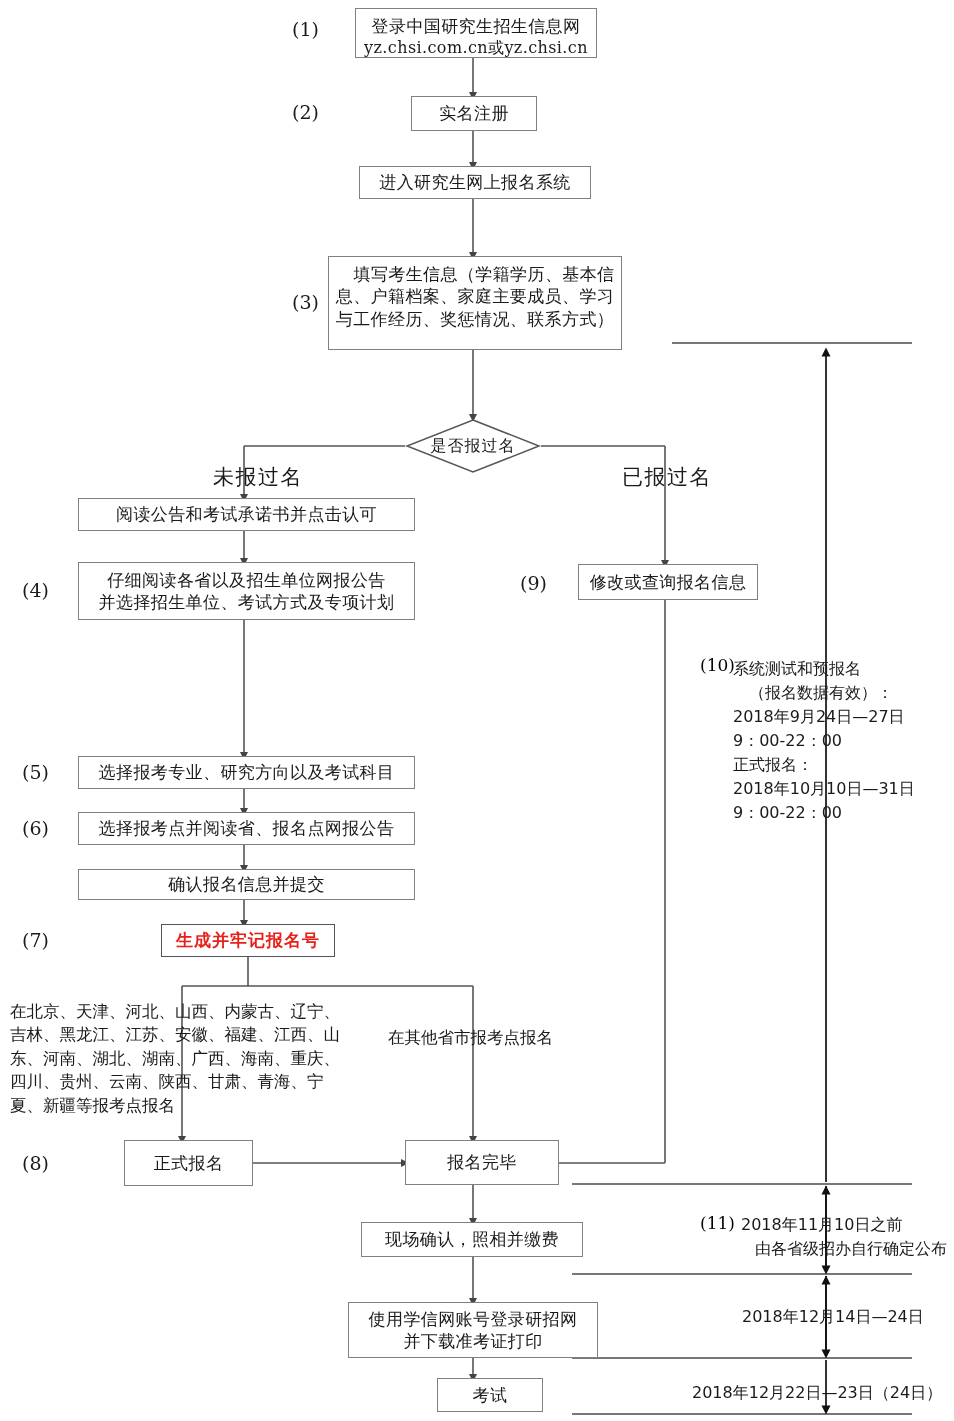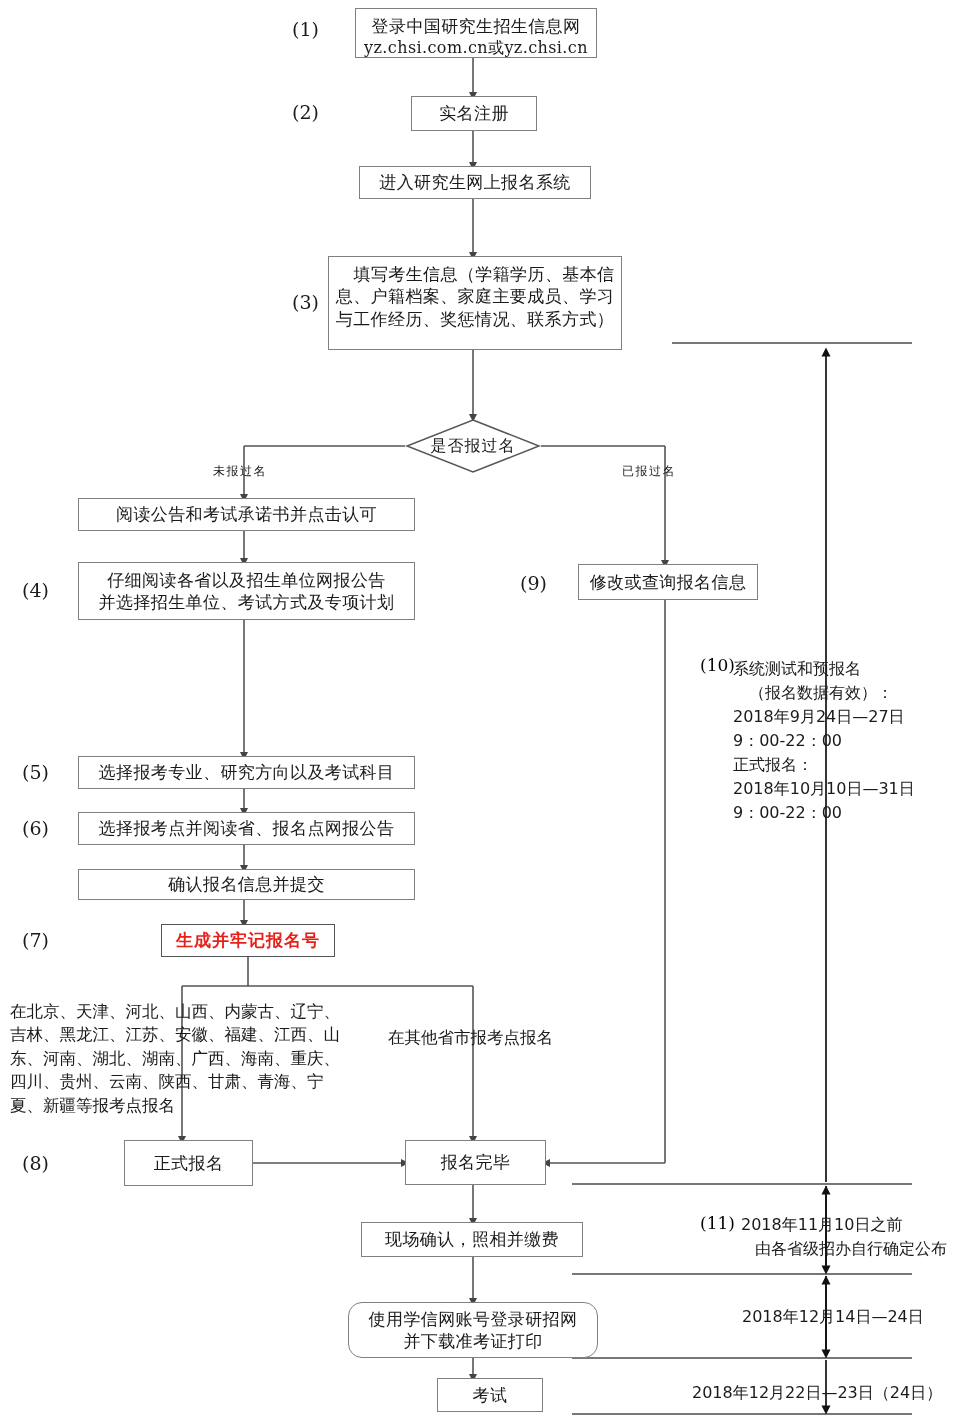--- a/index.html
+++ b/index.html
@@ -13,21 +13,21 @@
        letter-spacing:0.4px;color:#1a1a1a;z-index:3;}
   .box.multi{display:block;padding-top:6px;}
   .box .ln{display:block;}
   .box.red{color:#e8201a;font-weight:bold;border-color:#555;letter-spacing:1px;}
   .diamond{position:absolute;z-index:3;}
   .diamond .dlabel{position:absolute;left:0;top:0;width:100%;height:100%;
       display:flex;align-items:center;justify-content:center;font-size:16px;letter-spacing:1px;color:#1a1a1a;}
 
   .stepno{position:absolute;font-size:19px;font-family:"DejaVu Serif","Liberation Serif",serif;
           color:#1a1a1a;z-index:4;white-space:nowrap;}
-  .edgelabel{position:absolute;font-size:12px;letter-spacing:1.5px;color:#1a1a1a;z-index:4;white-space:nowrap;}
+  .edgelabel{position:absolute;font-size:21px;letter-spacing:1.5px;color:#1a1a1a;z-index:4;white-space:nowrap;}
   .freetext{position:absolute;font-size:16.5px;line-height:1.42;color:#1a1a1a;z-index:4;}
   .freetext .ln{display:block;white-space:nowrap;}
   .note{position:absolute;font-size:16px;line-height:1.5;color:#1a1a1a;z-index:4;}
   .note .ln{display:block;white-space:nowrap;}
   .note .ind{padding-left:16px;}
   .notenum{position:absolute;font-size:17px;font-family:"DejaVu Serif","Liberation Serif",serif;z-index:4;}
   .gap{height:15px;}
 </style>
 </head>
 <body>
@@ -169,29 +169,29 @@
   </div>
 
   <div class="box" style="left:578px;top:564px;width:180px;height:36px;">
     <span>修改或查询报名信息</span>
   </div>
 
   <div class="box" style="left:124px;top:1140px;width:129px;height:46px;">
     <span>正式报名</span>
   </div>
 
-  <div class="box" style="left:405px;top:1140px;width:141px;height:45px;">
+  <div class="box" style="left:405px;top:1140px;width:154px;height:45px;">
     <span>报名完毕</span>
   </div>
 
   <div class="box" style="left:361px;top:1222px;width:222px;height:35px;">
     <span>现场确认，照相并缴费</span>
   </div>
 
-  <div class="box multi" style="left:348px;top:1302px;width:250px;height:56px;padding-top:5px;border-radius:14px;">
+  <div class="box multi" style="left:348px;top:1302px;width:250px;height:56px;padding-top:5px;">
     <span class="ln">使用学信网账号登录研招网</span>
     <span class="ln">并下载准考证打印</span>
   </div>
 
   <div class="box" style="left:437px;top:1378px;width:106px;height:34px;">
     <span>考试</span>
   </div>
 
   <div class="freetext" style="left:10px;top:1000px;width:380px;">
     <span class="ln">在北京、天津、河北、山西、内蒙古、辽宁、</span>

